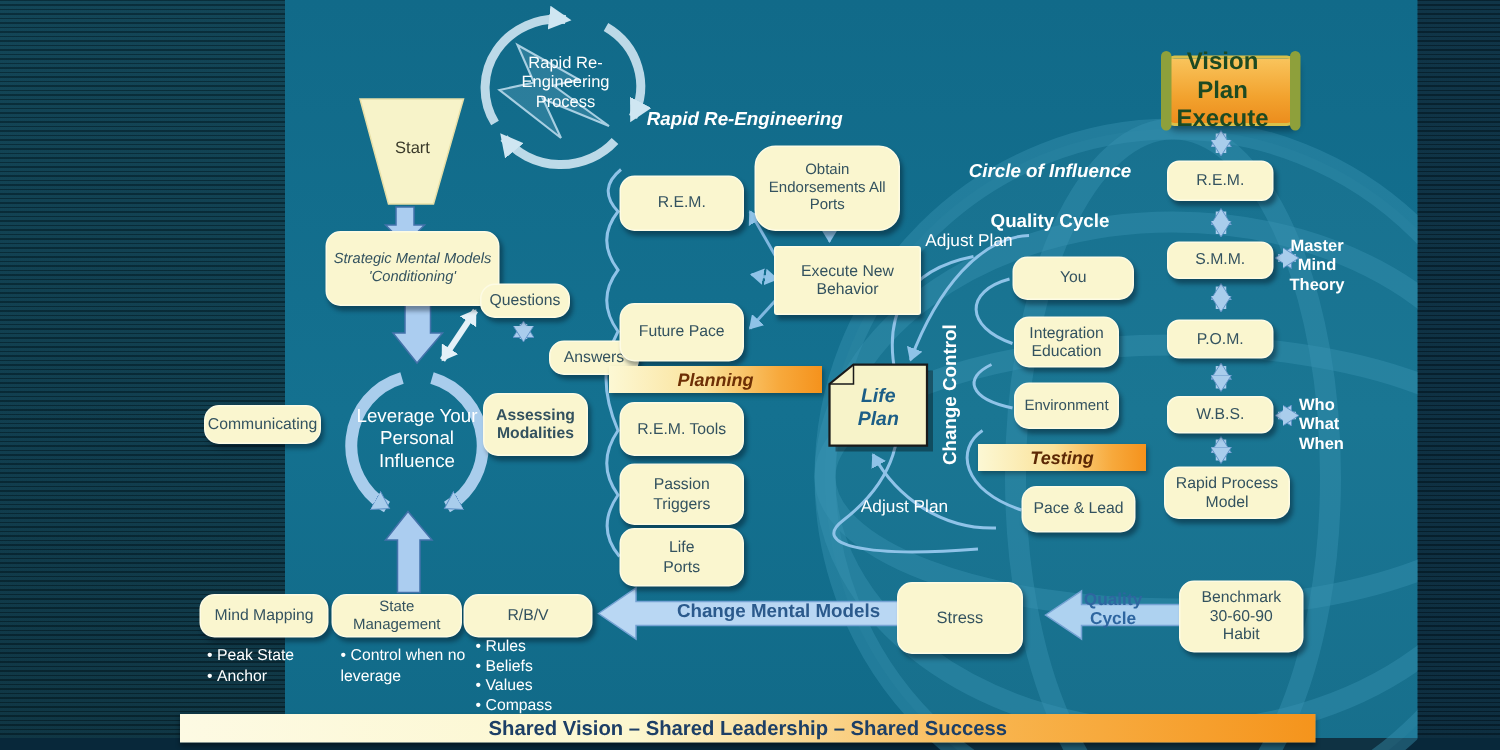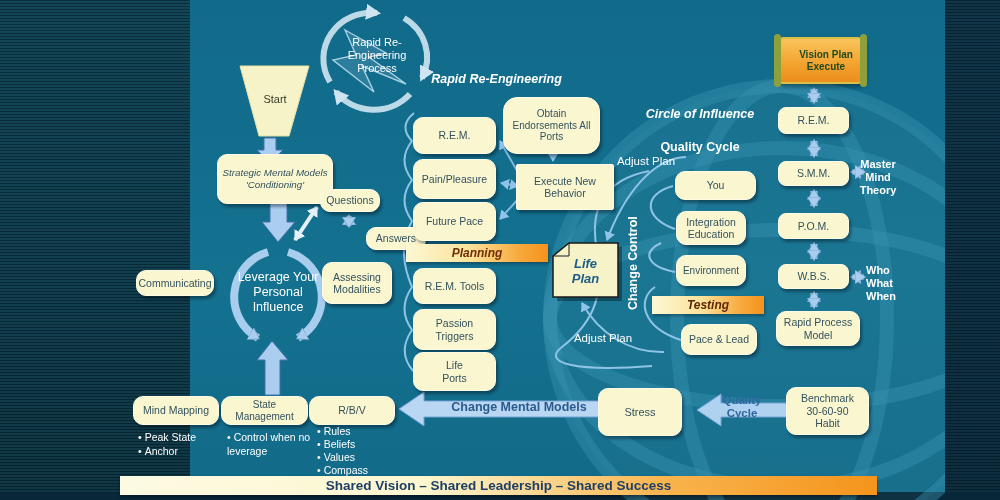--- a/index.html
+++ b/index.html
@@ -16,23 +16,23 @@
   .bstrip{position:absolute;left:0;top:492px;width:1000px;height:8px;background:#08283a;}
   svg.layer{position:absolute;left:0;top:0;}
   .box{position:absolute;background:#faf6cf;border:1px solid #fdfbe4;border-radius:10px;
        box-shadow:2px 3px 3px rgba(0,10,20,0.38);color:#33525f;font-size:10.5px;line-height:1.18;
        display:flex;align-items:center;justify-content:center;text-align:center;padding:1px 2px;box-sizing:border-box;}
   .sq{border-radius:2px;}
   .lbl{position:absolute;color:#fff;font-weight:bold;text-align:center;line-height:1.2;}
   .banner-g{position:absolute;display:flex;align-items:center;justify-content:center;
        background:linear-gradient(90deg,#fcf8d4 0%,#fbe29a 45%,#f7a93c 80%,#f5921c 100%);
        font-style:italic;font-weight:bold;color:#6e2f05;box-shadow:1px 2px 3px rgba(0,0,0,0.3);box-sizing:border-box;text-align:center;}
-  .scroll{position:absolute;display:flex;align-items:center;justify-content:flex-end;text-align:center;
+  .scroll{position:absolute;display:flex;align-items:center;justify-content:flex-start;text-align:center;
        background:linear-gradient(180deg,#f9c45c 0%,#f2a22e 60%,#ec8d1d 100%);
-       border:2px solid #d9c04a;border-radius:6px;color:#1d4a22;font-weight:bold;font-size:10px;line-height:1.2;
+       border:2px solid #d9c04a;border-radius:6px;color:#1d4a22;font-weight:bold;font-size:16px;line-height:1.2;
        box-shadow:2px 3px 4px rgba(0,10,20,0.4);box-sizing:border-box;}
   .scroll::before,.scroll::after{content:"";position:absolute;top:-5px;bottom:-5px;width:7px;
        background:#8ea03b;border-radius:4px;}
   .scroll::before{left:-5px;} .scroll::after{right:-5px;}
   .arrowlbl{position:absolute;font-weight:bold;text-align:center;line-height:1.15;}
   .note{position:absolute;color:#fff;font-size:10.5px;line-height:1.35;text-align:left;}
   .note div::before{content:"\2022";margin-right:3px;}
   .footerbar{position:absolute;display:flex;align-items:center;justify-content:center;
        background:linear-gradient(90deg,#fdfae3 0%,#fcf7cf 40%,#f8b44d 72%,#f5941c 100%);
        color:#1d3f66;font-weight:bold;font-size:13.5px;box-shadow:0 2px 3px rgba(0,0,0,0.4);}
@@ -140,27 +140,26 @@
   </svg>
 
   <div class="lbl" style="left:244px;top:93px;width:62px;font-weight:normal;color:#3a3a2a;font-size:11px;">Start</div>
   <div class="lbl" style="left:329px;top:36px;width:96px;font-weight:normal;font-size:11px;">Rapid Re-Engineering Process</div>
   <div class="lbl" style="left:424px;top:72px;width:145px;font-style:italic;font-size:12.5px;">Rapid Re-Engineering</div>
 
   <div class="box" style="left:217px;top:154px;width:116px;height:50px;font-size:9.8px;font-style:italic;">Strategic Mental Models 'Conditioning'</div>
   <div class="box" style="left:320px;top:189px;width:60px;height:23px;">Questions</div>
   <div class="box" style="left:320px;top:227px;width:60px;height:23px;margin-left:46px;">Answers</div>
   <div class="box" style="left:136px;top:270px;width:78px;height:26px;">Communicating</div>
-  <div class="box" style="left:322px;top:262px;width:70px;height:42px;">Assessing Modalities</div>
+  <div class="box" style="left:322px;top:262px;width:70px;height:42px;font-weight:bold;">Assessing Modalities</div>
   <div class="lbl" style="left:222px;top:270px;width:112px;font-weight:normal;font-size:12.5px;">
     <span style="display:inline-block;max-width:92px;">Leverage Your Personal Influence</span>
   </div>
 
   <div class="box" style="left:413px;top:117px;width:83px;height:37px;">R.E.M.</div>
-  <div class="box" style="left:413px;top:159px;width:83px;height:40px;">Pain/Pleasure</div>
   <div class="box" style="left:413px;top:202px;width:83px;height:39px;">Future Pace</div>
   <div class="banner-g" style="left:406px;top:244px;width:142px;height:18px;font-size:12px;">Planning</div>
   <div class="box" style="left:413px;top:309px;width:83px;height:41px;">
     <span style="display:inline-block;max-width:52px;">Passion Triggers</span>
   </div>
   <div class="box" style="left:413px;top:268px;width:83px;height:36px;">R.E.M. Tools</div>
   <div class="box" style="left:413px;top:352px;width:83px;height:39px;">
     <span style="display:inline-block;max-width:32px;">Life Ports</span>
   </div>
 

